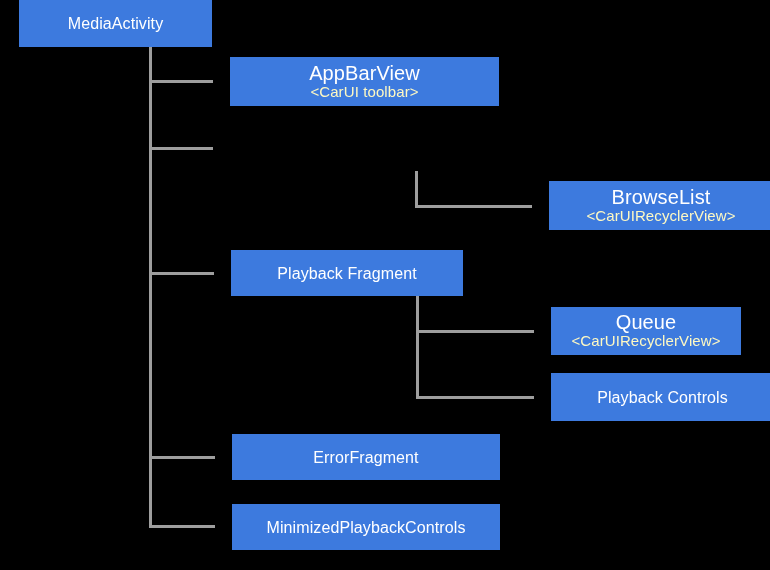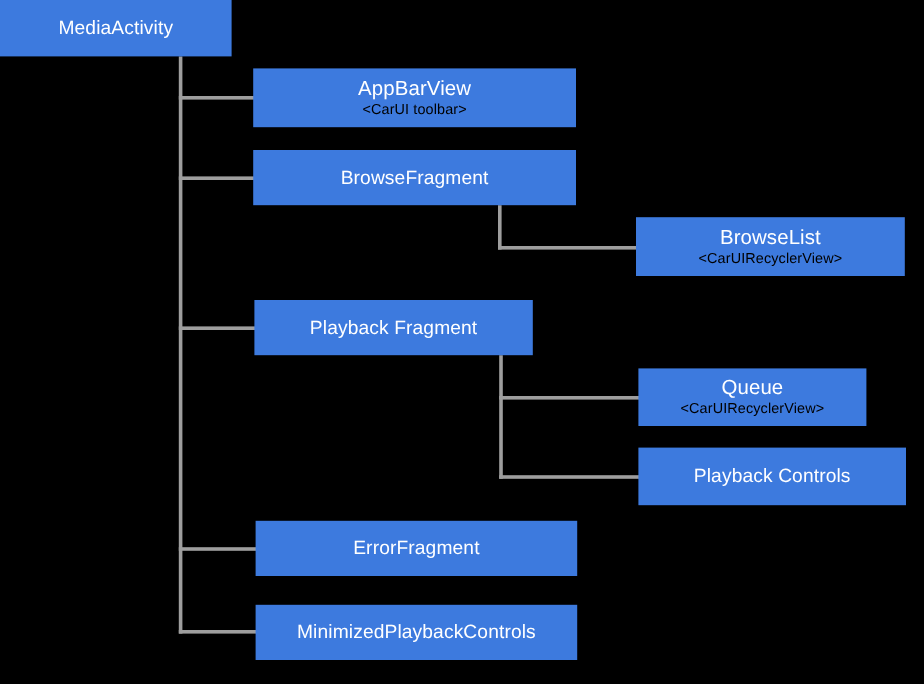--- a/index.html
+++ b/index.html
@@ -19,31 +19,32 @@
   }
   .node {
     position: absolute;
     background: #3d7ade;
     display: flex;
     flex-direction: column;
     align-items: center;
     justify-content: center;
     box-sizing: border-box;
     z-index: 3;
+    margin-left: 19px;
   }
   .node-title {
     color: #ffffff;
-    font-size: 17px;
+    font-size: 20px;
     line-height: 19px;
     white-space: nowrap;
     letter-spacing: 0.1px;
   }
   .node-subtitle {
-    color: #000000;
-    font-size: 12px;
+    color: #fef9c3;
+    font-size: 15px;
     line-height: 17px;
     white-space: nowrap;
     letter-spacing: 0.1px;
   }
   .node.single .node-title {
     font-size: 16px;
   }
   .connector {
     position: absolute;
     background: #9e9e9e;
@@ -82,23 +83,20 @@
 
   <div class="node single" style="left:0px; top:0px; width:193px; height:47px;">
     <span class="node-title">MediaActivity</span>
   </div>
 
   <div class="node" style="left:211px; top:57px; width:269px; height:49px;">
     <span class="node-title">AppBarView</span>
     <span class="node-subtitle">&lt;CarUI toolbar&gt;</span>
   </div>
 
-  <div class="node single" style="left:211px; top:125px; width:269px; height:46px;">
-    <span class="node-title">BrowseFragment</span>
-  </div>
 
   <div class="node" style="left:530px; top:181px; width:224px; height:49px;">
     <span class="node-title">BrowseList</span>
     <span class="node-subtitle">&lt;CarUIRecyclerView&gt;</span>
   </div>
 
   <div class="node single" style="left:212px; top:250px; width:232px; height:46px;">
     <span class="node-title">Playback Fragment</span>
   </div>
 

